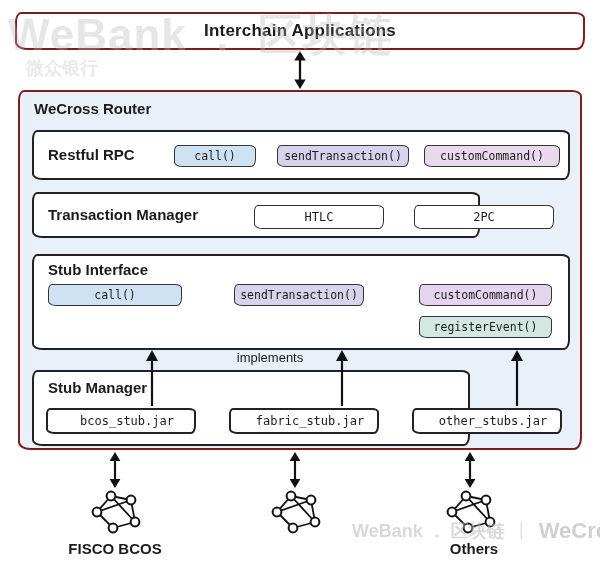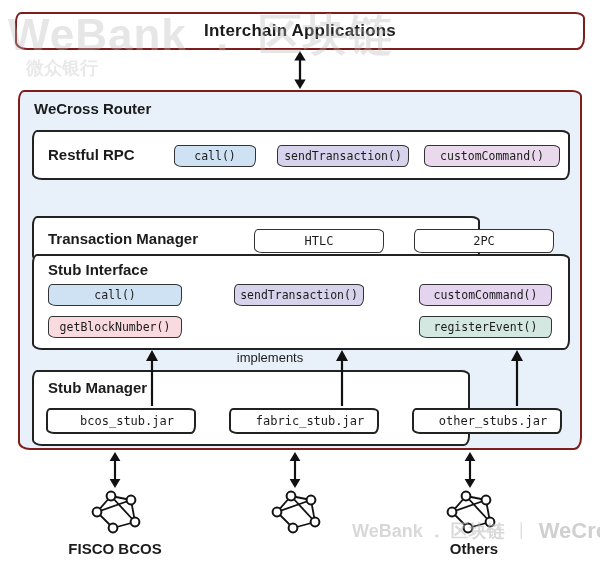--- a/index.html
+++ b/index.html
@@ -90,32 +90,31 @@
   <div class="box router" style="background: rgb(232, 241, 250); text-decoration: underline;">
     <span class="router-title">WeCross Router</span>
 
     <div class="section" style="left:12px;top:38px;width:538px;height:50px;">
       <span class="sec-label" style="left:14px;top:14px;">Restful RPC</span>
       <div class="chip" style="left: 140px; top: 13px; width: 82px; background: rgb(207, 226, 243);">call()</div>
       <div class="chip" style="left: 243px; top: 13px; width: 132px; background: rgb(216, 211, 236);">sendTransaction()</div>
       <div class="chip" style="left: 390px; top: 13px; width: 136px; background: rgb(234, 217, 236);">customCommand()</div>
     </div>
 
-    <div class="section" style="left:12px;top:100px;width:448px;height:46px;margin-top:24px;">
+    <div class="section" style="left:12px;top:100px;width:448px;height:46px;">
       <span class="sec-label" style="left:14px;top:12px;">Transaction Manager</span>
       <div class="chip tall" style="left: 220px; top: 11px; width: 130px; background: rgb(255, 255, 255);">HTLC</div>
       <div class="chip tall" style="left: 380px; top: 11px; width: 140px; background: rgb(255, 255, 255);">2PC</div>
     </div>
 
     <div class="section" style="left:12px;top:162px;width:538px;height:96px;">
       <span class="sec-label" style="left:14px;top:5px;">Stub Interface</span>
       <div class="chip" style="left: 14px; top: 28px; width: 134px; background: rgb(207, 226, 243);">call()</div>
       <div class="chip" style="left: 200px; top: 28px; width: 130px; background: rgb(216, 211, 236);">sendTransaction()</div>
       <div class="chip" style="left: 385px; top: 28px; width: 133px; background: rgb(228, 212, 239);">customCommand()</div>
-      <div class="chip" style="left: 14px; top: 60px; width: 134px; background: rgb(248, 218, 223);">getBlockNumber()</div>
       <div class="chip" style="left: 385px; top: 60px; width: 133px; background: rgb(212, 232, 226);">registerEvent()</div>
     </div>
 
     <span class="implements">implements</span>
     <svg class="arrow" style="left:122px;top:258px;" width="20" height="56">
         <use href="#up-arrow"></use>
       </svg>
     <svg class="arrow" style="left:312px;top:258px;" width="20" height="56">
         <use href="#up-arrow"></use>
       </svg>

